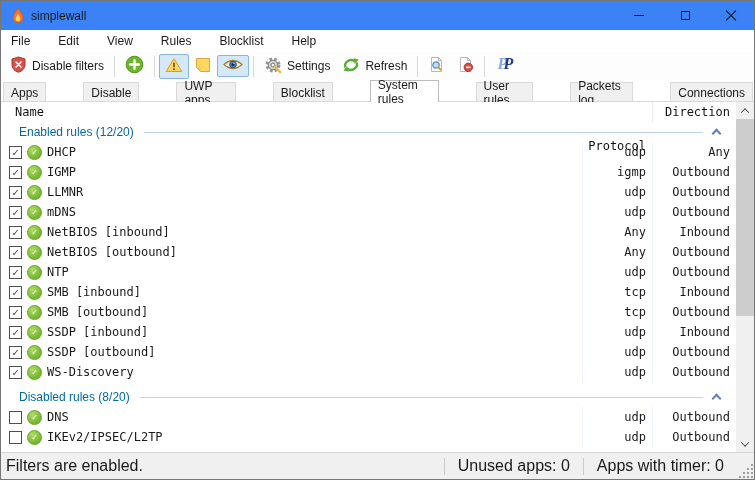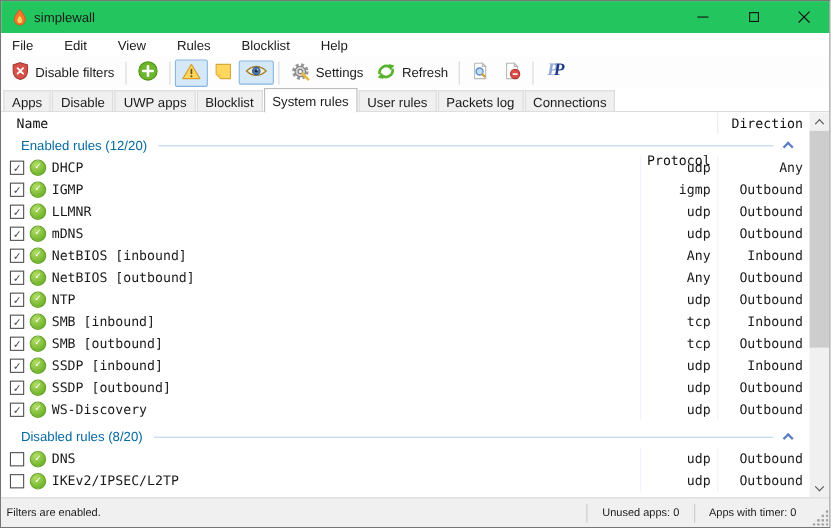--- a/index.html
+++ b/index.html
@@ -2,21 +2,21 @@
 <html><head>
 <meta charset="utf-8">
 <style>
   * { box-sizing: border-box; margin: 0; padding: 0; }
   html,body { width:755px; height:480px; background:#e6e6e6; }
   body { font-family:"Liberation Sans", sans-serif; font-size:12px; color:#1a1a1a; }
 
   .window { width:755px; height:480px; background:#fff; border:1px solid #767676; display:flex; flex-direction:column; overflow:hidden; }
 
   
-  .titlebar { height:29px; display:flex; align-items:center; background:#22c55e; flex:0 0 auto;justify-content:center; }
+  .titlebar { height:29px; display:flex; align-items:center; background:#3b82f6; flex:0 0 auto;justify-content:center; }
   .titlebar .app-icon { margin:0 5px 0 9px; display:flex; }
   .titlebar .title { flex:1; font-size:12px; }
   .wc { width:46px; height:29px; display:flex; align-items:center; justify-content:center; cursor:default; }
   .wc-min-glyph { width:10px; height:1px; background:#111; display:block; }
   .wc-max-glyph { width:9px; height:9px; border:1px solid #111; display:block; }
   .wc-x-glyph { position:relative; width:12px; height:12px; display:block; }
   .wc-x-glyph::before,.wc-x-glyph::after { content:""; position:absolute; left:-1px; top:5px; width:14px; height:1px; background:#111; }
   .wc-x-glyph::before { transform:rotate(45deg); }
   .wc-x-glyph::after { transform:rotate(-45deg); }
 
@@ -28,21 +28,21 @@
   .toolbar { height:28px; display:flex; align-items:center; background:#fdfdfd; padding:0 3px; flex:0 0 auto; }
   .tb-btn { display:flex; align-items:center; gap:5px; padding:2px 5px; border:1px solid transparent; border-radius:2px; background:transparent; font-size:12px; font-family:inherit; color:#1a1a1a; }
   .tb-btn.pressed { background:#d5e8f8; border-color:#88b6e0; }
   .tb-sep { width:1px; height:21px; background:#d8d8d8; margin:0 4px; flex:0 0 auto; }
   .pp-wrap { position:relative; width:20px; height:16px; }
   .pp-wrap .pp-back,.pp-wrap .pp-front { position:absolute; top:-3px; font:italic bold 16px "Liberation Serif", serif; }
   .pp-back { left:2px; color:#8fa8d6; }
   .pp-front { left:8px; color:#1f3c87; }
 
   
-  .tabbar { height:22px; display:flex; align-items:flex-end; background:#fff; padding-left:2px; border-bottom:1px solid #d9d9d9; flex:0 0 auto; }
+  .tabbar { height:22px; display:flex; align-items:flex-end; background:#fff; padding-left:2px; border-bottom:1px solid #d9d9d9; flex:0 0 auto;gap:36px; }
   .tab { height:19px; padding:2px 7px 0; background:#f0f0f0; border:1px solid #d9d9d9; border-bottom:none; margin-right:1px; display:flex; align-items:center; position:relative; }
   .tab.active { height:22px; background:#fff; border-color:#bcbcbc; margin-bottom:-1px; padding-bottom:1px; z-index:2; }
 
   
   .listview { flex:1; position:relative; background:#fff; overflow:hidden; font-family:"DejaVu Sans Mono", monospace; font-size:12px; }
   .list-inner { margin-right:18px; }
   .lv-header { height:20px; display:flex; align-items:center; color:#111; }
   .h-name { flex:1; padding-left:14px; }
   .h-proto { width:70px; text-align:right; padding-right:6px; border-left:1px solid #ececec; align-self:stretch; display:flex; align-items:center; justify-content:flex-end;margin-top:44px; }
   .h-dir { width:84px; text-align:right; padding-right:6px; border-left:1px solid #ececec; align-self:stretch; display:flex; align-items:center; justify-content:flex-end; }
@@ -61,21 +61,21 @@
 
   
   .scrollbar { position:absolute; top:0; right:0; bottom:0; width:18px; background:#f0f0f0; display:flex; flex-direction:column; }
   .sb-btn { height:17px; display:flex; align-items:center; justify-content:center; flex:0 0 auto; }
   .sb-chev-up { width:6px; height:6px; border-left:1px solid #505050; border-top:1px solid #505050; transform:rotate(45deg) translate(1px,1px); }
   .sb-chev-down { width:6px; height:6px; border-right:1px solid #505050; border-bottom:1px solid #505050; transform:rotate(45deg) translate(-1px,-1px); }
   .sb-thumb { height:197px; background:#cdcdcd; flex:0 0 auto; }
   .sb-track { flex:1; }
 
   
-  .statusbar { height:27px; background:#f0f0f0; border-top:1px solid #d4d4d4; display:flex; align-items:center; flex:0 0 auto; font-size:10px; }
+  .statusbar { height:27px; background:#f0f0f0; border-top:1px solid #d4d4d4; display:flex; align-items:center; flex:0 0 auto; font-size:16px; }
   .sb-msg { flex:1; padding-left:5px; }
   .sb-sep { width:1px; height:17px; background:#cbcbcb; flex:0 0 auto; }
   .sb-cell { padding:0 13px; white-space:nowrap; }
   .grip { width:16px; height:16px; align-self:flex-end; margin:0 1px 1px 0;
           background-image:radial-gradient(#9d9d9d 1px, transparent 1.4px); background-size:4px 4px; background-position:1px 1px;
           clip-path:polygon(100% 0, 100% 100%, 0 100%); }
 </style>
 </head>
 <body>
 

